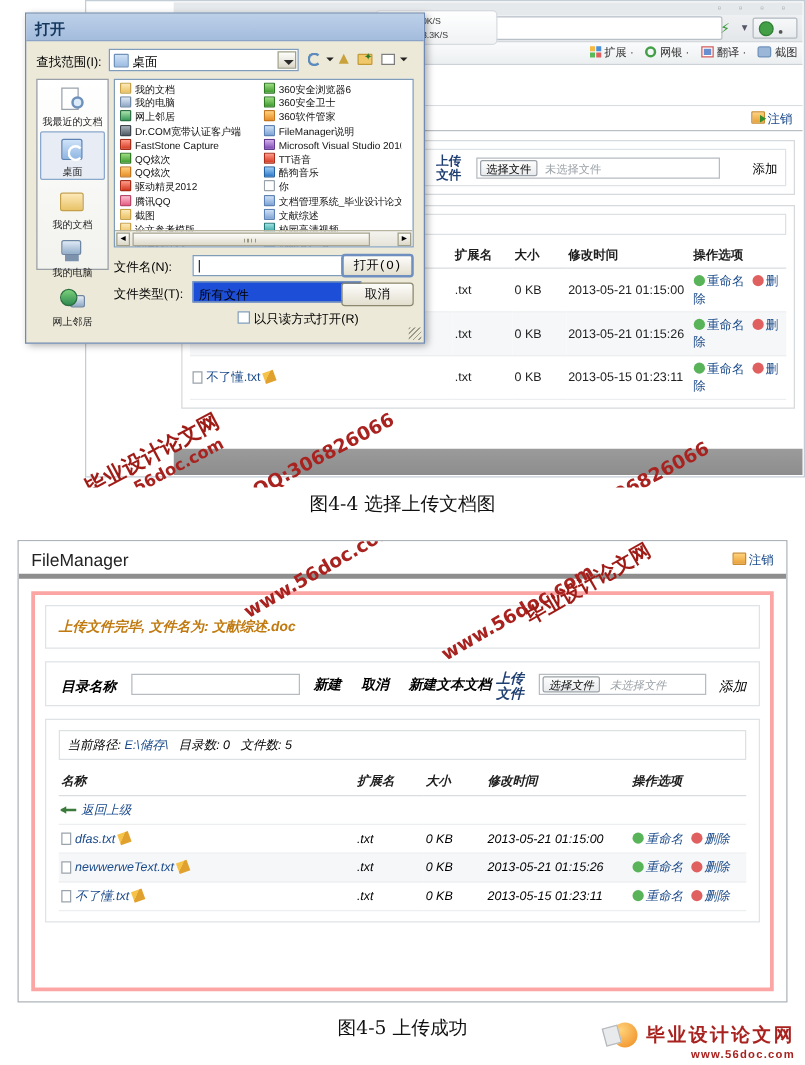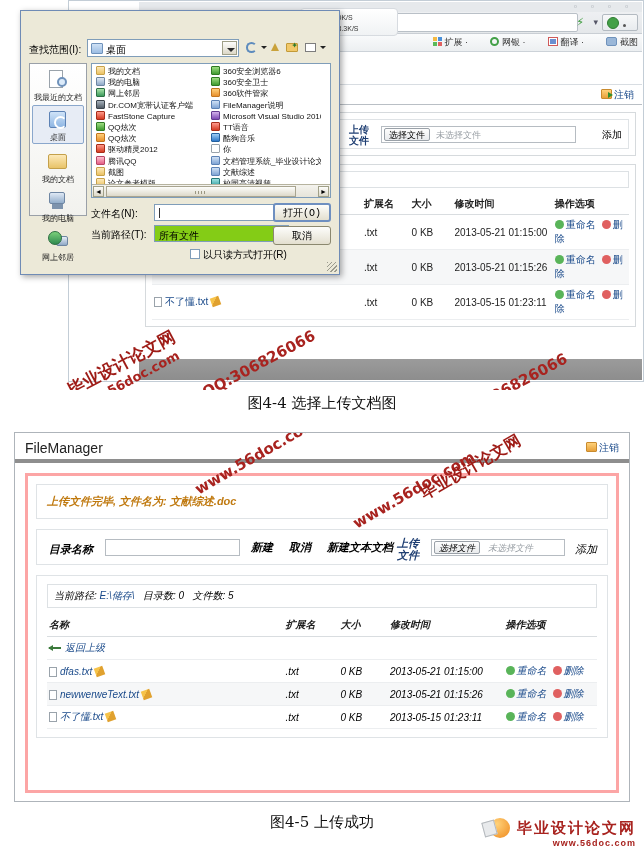--- a/index.html
+++ b/index.html
@@ -53,21 +53,21 @@
      background:#43a047; border:1px solid #2e7d32; }
   .addr-srch .dot { position:absolute; left:20px; top:9px; width:3px; height:3px; background:#555;border-radius:50%;}
 
   .bk-strip {
     position: absolute; left: 70px; top: 33px; right: 1px; height: 18px;
     background: linear-gradient(#fafbfc,#eceff1);
     border-bottom: 1px solid #ccd2d8;
   }
   .bk-left { position:absolute; left: 2px; top: 3px; font-size: 9px; color:#333; white-space:nowrap;}
   .bk-right { position:absolute; right: 4px; top: 2px; font-size: 9px; color:#333; white-space:nowrap;}
-  .bk-item { display:inline-block; margin-left:20px; }
+  .bk-item { display:inline-block; margin-left:7px; }
   .sq4 { display:inline-block; width:9px;height:9px;vertical-align:-1px;
     background:
       linear-gradient(#f4b942,#f4b942) 0 0/4px 4px no-repeat,
       linear-gradient(#4a90d9,#4a90d9) 5px 0/4px 4px no-repeat,
       linear-gradient(#5aba5a,#5aba5a) 0 5px/4px 4px no-repeat,
       linear-gradient(#e06060,#e06060) 5px 5px/4px 4px no-repeat;}
   .circ-g { display:inline-block;width:9px;height:9px;border:2px solid #43a047;border-radius:50%;vertical-align:-1px;}
   .sq-red { display:inline-block;width:10px;height:9px;background:#fff;border:1px solid #cf5a5a;vertical-align:-1px;position:relative;}
   .sq-red:after{content:"";position:absolute;left:1px;top:1px;width:6px;height:5px;background:#6a8fd0;}
   .sq-cam { display:inline-block;width:11px;height:9px;background:#9ab7d8;border:1px solid #6f92bb;border-radius:2px;vertical-align:-1px;}
@@ -247,21 +247,21 @@
     position:absolute; left: 133px; top: 193px; width: 135px; height: 17px;
     background:#fff; border:1px solid #7f9db9;
   }
   .dlg-fn .caret{position:absolute;left:4px;top:3px;width:1px;height:10px;background:#333;}
   .dlg-fn .arw, .dlg-ft .arw{position:absolute;right:1px;top:1px;width:14px;height:13px;
     background:linear-gradient(#fdfdfb,#dcd8c8);border:1px solid #a0a088;}
   .dlg-fn .arw:after,.dlg-ft .arw:after{content:"";position:absolute;left:3px;top:5px;
     border-top:4px solid #2b2b2b;border-left:4px solid transparent;border-right:4px solid transparent;}
   .dlg-ft {
     position:absolute; left: 133px; top: 214px; width: 135px; height: 17px;
-    background:#84cc16; border:1px solid #7f9db9;
+    background:#1d4ed8; border:1px solid #7f9db9;
   }
   .dlg-ft .txt{position:absolute;left:4px;top:3px;font-size:10px;}
   .dlg-btn {
     position:absolute; right: 8px; width: 58px; height: 19px;
     background: linear-gradient(#fdfdfb,#e3dfcf); border:1px solid #8b886f; border-radius:3px;
     font-size: 10px; text-align:center; line-height: 18px;
   }
   .dlg-btn.open { top: 192px; border:2px solid #6e8fc0;font-family:Liberation Mono, monospace; }
   .dlg-btn.cancel { top: 215px; }
   .dlg-chk { position:absolute; left: 133px; top: 237px; font-size: 10px; margin-left: 36px; }
@@ -462,20 +462,21 @@
     <div class="dl-circ">
       <span>85%</span>
     </div>
     <div class="dl-lines">
       <div><span class="ar">↑</span><span>0K/S</span></div>
       <div><span class="ar">↓</span><span>8.3K/S</span></div>
     </div>
   </div>
 
   <div class="dlg">
+    <div class="dlg-title">打开</div>
 
     <div class="dlg-row1">
       <div class="dlg-lbl">查找范围(I):</div>
       <div class="dlg-combo">
         <div class="fld"></div>
         <div class="txt">桌面</div>
         <div class="arw"></div>
       </div>
       <div class="tb-ic" style="left:216px">
           <div class="ring"></div>
@@ -568,21 +569,21 @@
         <div class="arrR">►</div>
       </div>
     </div>
 
     <div class="dlg-fn-lbl">文件名(N):</div>
     <div class="dlg-fn">
       <div class="caret"></div>
       <div class="arw"></div>
     </div>
 
-    <div class="dlg-ft-lbl">当前路径(T):</div>
+    <div class="dlg-ft-lbl">文件类型(T):</div>
     <div class="dlg-ft">
       <div class="txt">所有文件</div>
       <div class="arw"></div>
     </div>
 
     <div class="dlg-btn open">打开(O)</div>
     <div class="dlg-btn cancel">取消</div>
 
     <div class="dlg-chk">
       <span class="box"></span><span>以只读方式打开(R)</span>

